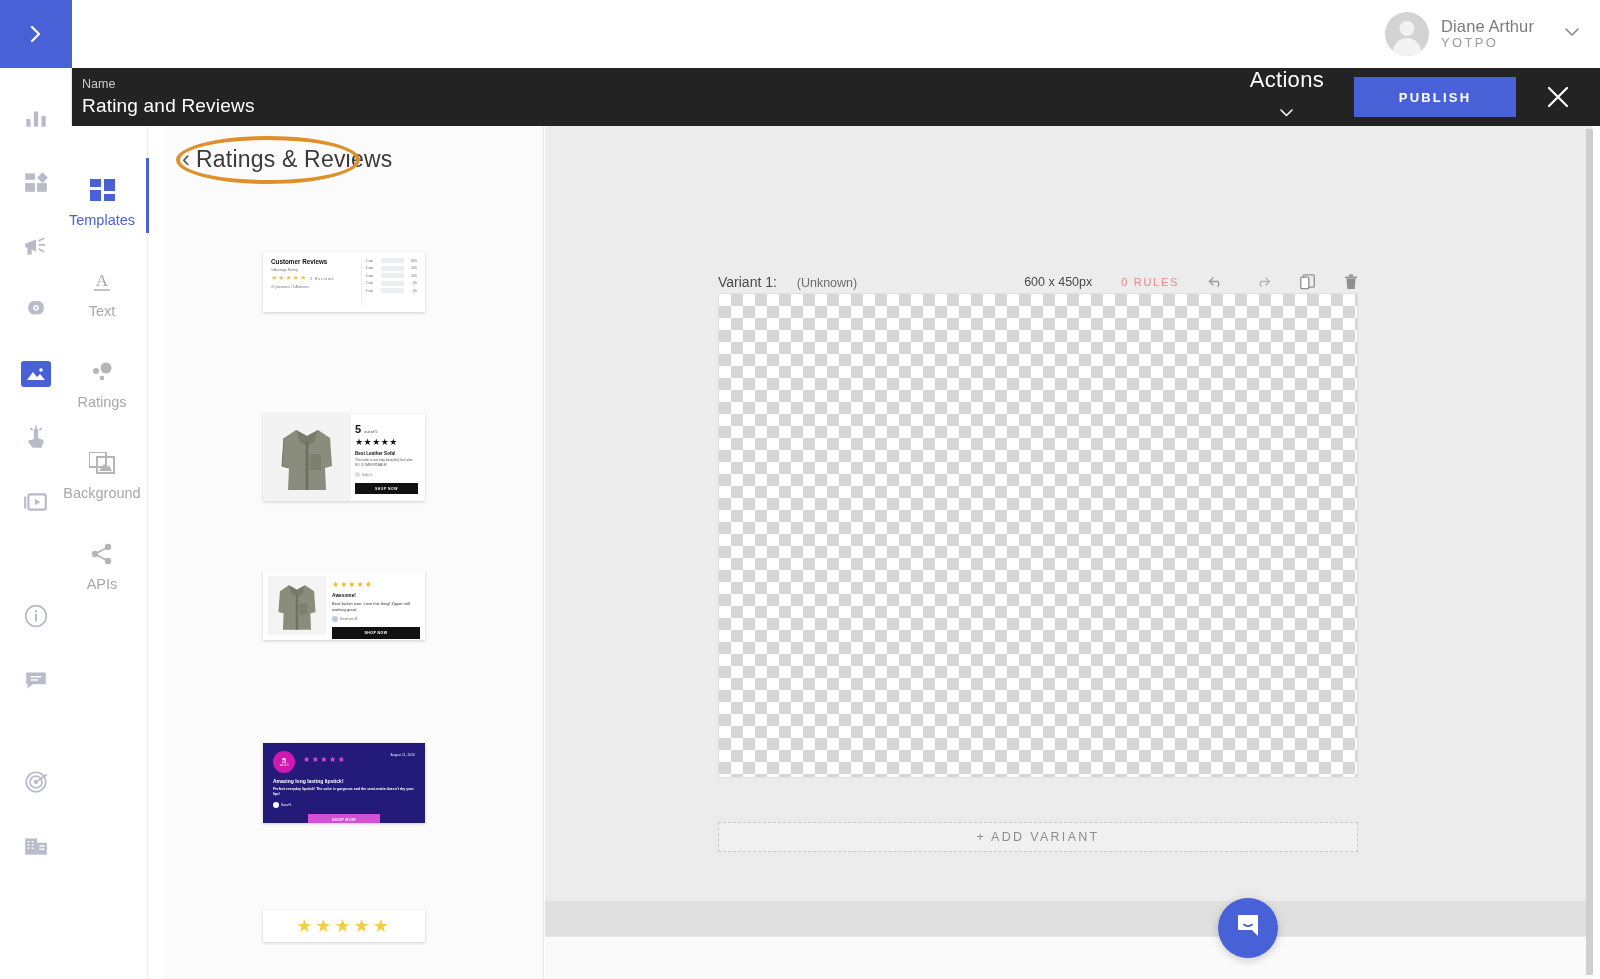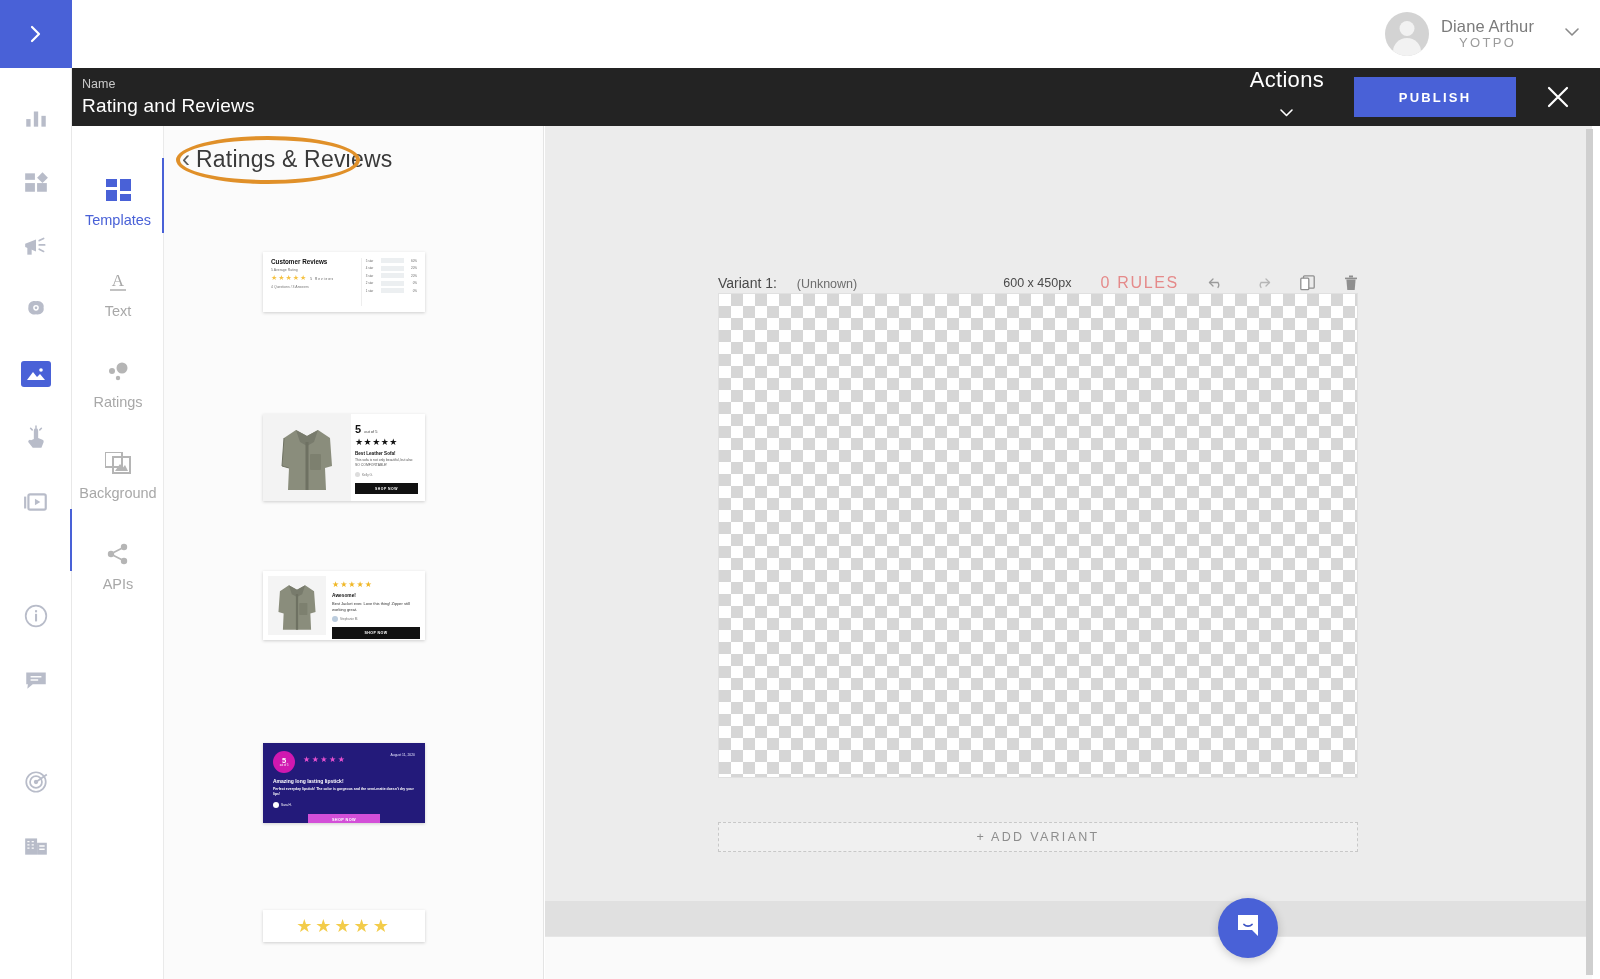--- a/index.html
+++ b/index.html
@@ -33,21 +33,21 @@
   .avatar .head {
     position: absolute; left: 50%; top: 9px; transform: translateX(-50%);
     width: 15px; height: 15px; border-radius: 50%; background: #f2f2f2;
   }
   .avatar .body {
     position: absolute; left: 50%; top: 26px; transform: translateX(-50%);
     width: 28px; height: 22px; border-radius: 14px 14px 0 0; background: #f2f2f2;
   }
   .user-names { line-height: 1.15; }
   .user-name { font-size: 16.5px; color: #7b7b7b; letter-spacing: .1px; }
-  .user-org { font-size: 13px; color: #9b9b9b; letter-spacing: 2.3px; text-align: center; }
+  .user-org { font-size: 13px; color: #9b9b9b; letter-spacing: 2.3px; }
   .user-caret { margin-left: 16px; cursor: pointer; }
 
   
   .darkbar {
     position: absolute; left: 72px; top: 68px; width: 1528px; height: 58px;
     background: #232323; display: flex; align-items: center;
   }
   .name-block { margin-left: 10px; }
   .name-label { font-size: 12.5px; color: #c9c9c9; line-height: 1.5; }
   .name-value { font-size: 19px; color: #ffffff; line-height: 1.3; letter-spacing: .2px; }
@@ -81,21 +81,21 @@
   .rail-item.active .ic-box {
     background: #4961d7; border-radius: 3px; padding: 4px;
     width: 30px; height: 26px; display: flex; align-items: center; justify-content: center;
   }
   .rail-active-mark {
     position: absolute; left: 70px; width: 4px; height: 62px; background: #4961d7;
   }
 
   
   .toolcol {
-    position: absolute; left: 72px; top: 126px; width: 92px; height: 853px;
+    position: absolute; left: 56px; top: 126px; width: 92px; height: 853px;
     background: #ffffff; border-right: 1px solid #eaeaea;
     padding-top: 32px;
   }
   .tool {
     width: 92px; height: 91px; display: flex; flex-direction: column;
     align-items: center; justify-content: center; gap: 8px; cursor: pointer;
     color: #a8a8a8; font-size: 14.5px;
   }
   .tool.active { color: #4961d7; }
   .tool-indicator {
@@ -190,21 +190,21 @@
     background: #ececec;
   }
   .variant-head {
     position: absolute; left: 173px; top: 148px; width: 640px;
     display: flex; align-items: center;
   }
   .v-title { font-size: 14px; color: #4a4a4a; }
   .v-title .sub { color: #6d6d6d; font-size: 12.5px; margin-left: 16px; }
   .v-right { margin-left: auto; display: flex; align-items: center; gap: 29px; }
   .v-size { font-size: 12.5px; color: #4a4a4a; }
-  .v-rules { font-size: 16px; color: #e58a8a; letter-spacing: 1.7px; }
+  .v-rules { font-size: 11px; color: #e58a8a; letter-spacing: 1.7px; }
   .v-ico { cursor: pointer; display: flex; align-items: center; color: #9a9a9a; }
 
   .canvas-frame {
     position: absolute; left: 173px; top: 167px; width: 640px; height: 485px;
     background-color: #ffffff;
     background-image:
       linear-gradient(45deg, #d6d6d6 25%, transparent 25%, transparent 75%, #d6d6d6 75%),
       linear-gradient(45deg, #d6d6d6 25%, transparent 25%, transparent 75%, #d6d6d6 75%);
     background-size: 24px 24px;
     background-position: 0 0, 12px 12px;

